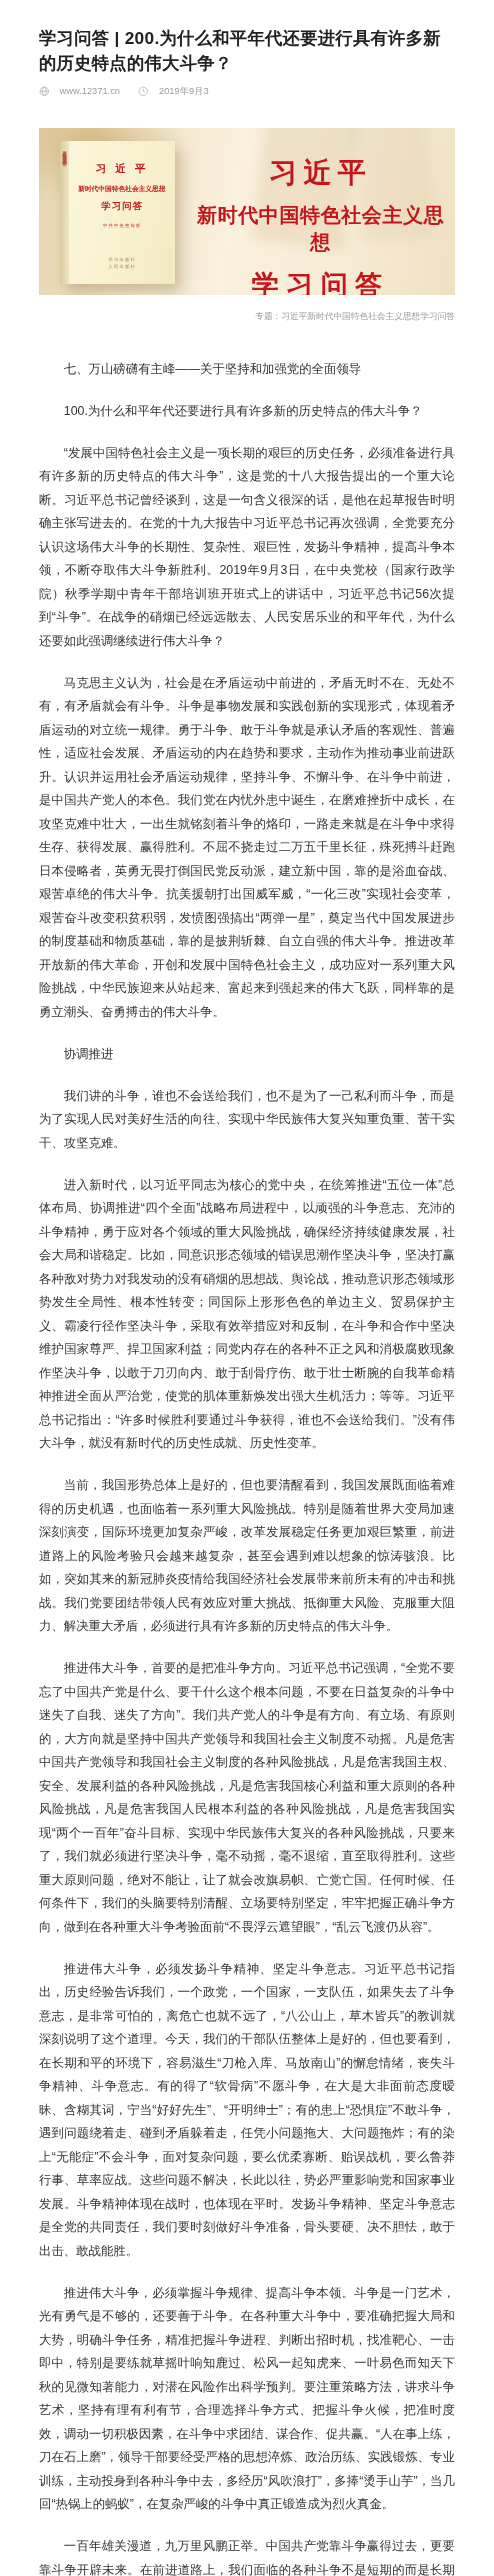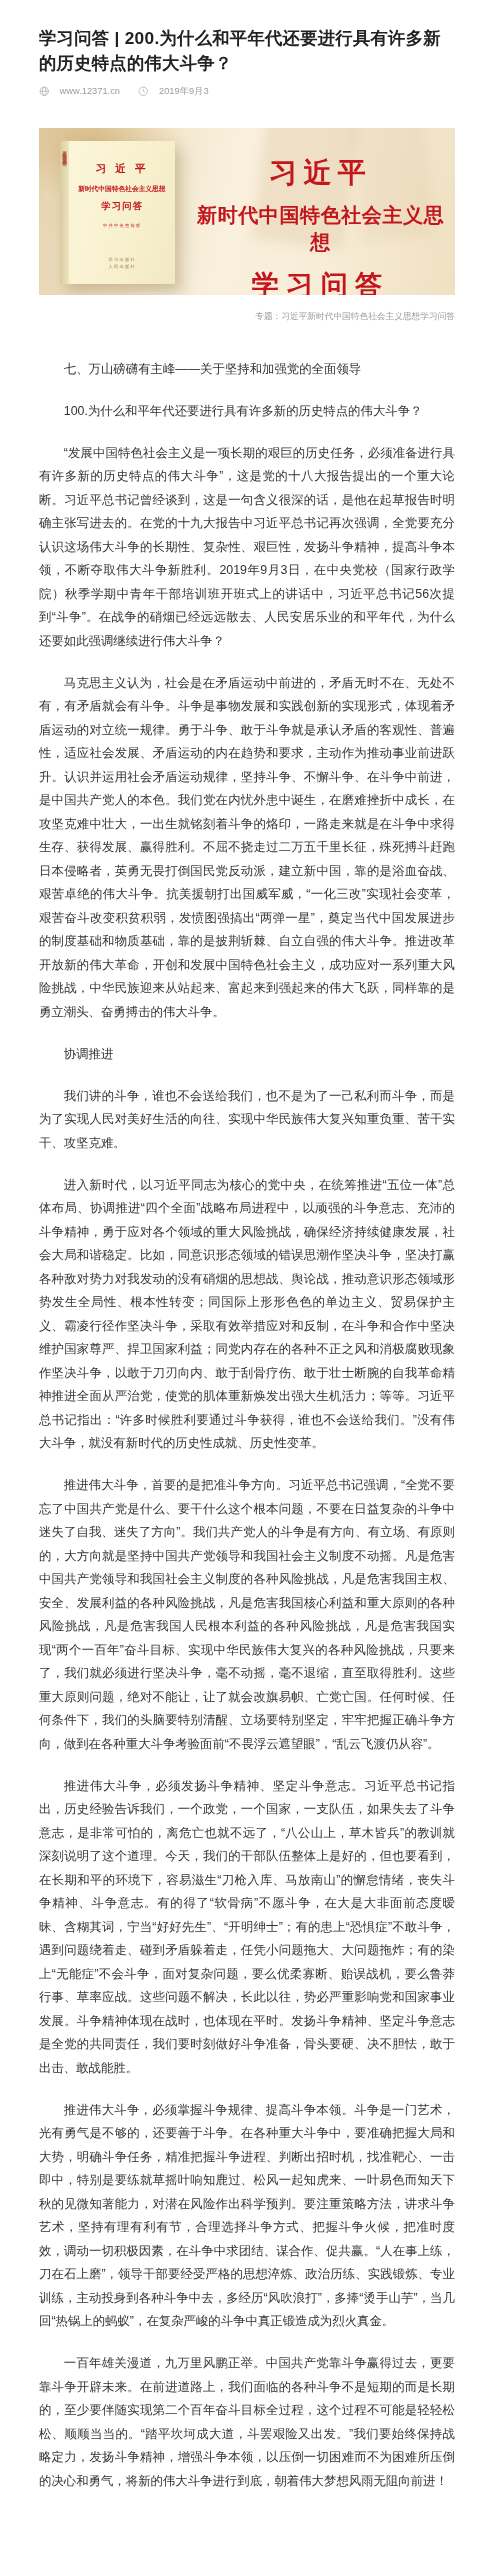--- a/index.html
+++ b/index.html
@@ -164,19 +164,20 @@
   <div class="caption">专题：习近平新时代中国特色社会主义思想学习问答</div>
 
   <p class="para first">七、万山磅礴有主峰——关于坚持和加强党的全面领导</p>
   <p class="para">100.为什么和平年代还要进行具有许多新的历史特点的伟大斗争？</p>
 
   <p class="para">“发展中国特色社会主义是一项长期的艰巨的历史任务，必须准备进行具有许多新的历史特点的伟大斗争”，这是党的十八大报告提出的一个重大论断。习近平总书记曾经谈到，这是一句含义很深的话，是他在起草报告时明确主张写进去的。在党的十九大报告中习近平总书记再次强调，全党要充分认识这场伟大斗争的长期性、复杂性、艰巨性，发扬斗争精神，提高斗争本领，不断夺取伟大斗争新胜利。2019年9月3日，在中央党校（国家行政学院）秋季学期中青年干部培训班开班式上的讲话中，习近平总书记56次提到“斗争”。在战争的硝烟已经远远散去、人民安居乐业的和平年代，为什么还要如此强调继续进行伟大斗争？</p>
   <p class="para">马克思主义认为，社会是在矛盾运动中前进的，矛盾无时不在、无处不有，有矛盾就会有斗争。斗争是事物发展和实践创新的实现形式，体现着矛盾运动的对立统一规律。勇于斗争、敢于斗争就是承认矛盾的客观性、普遍性，适应社会发展、矛盾运动的内在趋势和要求，主动作为推动事业前进跃升。认识并运用社会矛盾运动规律，坚持斗争、不懈斗争、在斗争中前进，是中国共产党人的本色。我们党在内忧外患中诞生，在磨难挫折中成长，在攻坚克难中壮大，一出生就铭刻着斗争的烙印，一路走来就是在斗争中求得生存、获得发展、赢得胜利。不屈不挠走过二万五千里长征，殊死搏斗赶跑日本侵略者，英勇无畏打倒国民党反动派，建立新中国，靠的是浴血奋战、艰苦卓绝的伟大斗争。抗美援朝打出国威军威，“一化三改”实现社会变革，艰苦奋斗改变积贫积弱，发愤图强搞出“两弹一星”，奠定当代中国发展进步的制度基础和物质基础，靠的是披荆斩棘、自立自强的伟大斗争。推进改革开放新的伟大革命，开创和发展中国特色社会主义，成功应对一系列重大风险挑战，中华民族迎来从站起来、富起来到强起来的伟大飞跃，同样靠的是勇立潮头、奋勇搏击的伟大斗争。</p>
   <p class="para">协调推进</p>
   <p class="para">我们讲的斗争，谁也不会送给我们，也不是为了一己私利而斗争，而是为了实现人民对美好生活的向往、实现中华民族伟大复兴知重负重、苦干实干、攻坚克难。</p>
   <p class="para">进入新时代，以习近平同志为核心的党中央，在统筹推进“五位一体”总体布局、协调推进“四个全面”战略布局进程中，以顽强的斗争意志、充沛的斗争精神，勇于应对各个领域的重大风险挑战，确保经济持续健康发展，社会大局和谐稳定。比如，同意识形态领域的错误思潮作坚决斗争，坚决打赢各种敌对势力对我发动的没有硝烟的思想战、舆论战，推动意识形态领域形势发生全局性、根本性转变；同国际上形形色色的单边主义、贸易保护主义、霸凌行径作坚决斗争，采取有效举措应对和反制，在斗争和合作中坚决维护国家尊严、捍卫国家利益；同党内存在的各种不正之风和消极腐败现象作坚决斗争，以敢于刀刃向内、敢于刮骨疗伤、敢于壮士断腕的自我革命精神推进全面从严治党，使党的肌体重新焕发出强大生机活力；等等。习近平总书记指出：“许多时候胜利要通过斗争获得，谁也不会送给我们。”没有伟大斗争，就没有新时代的历史性成就、历史性变革。</p>
+  <p class="para">当前，我国形势总体上是好的，但也要清醒看到，我国发展既面临着难得的历史机遇，也面临着一系列重大风险挑战。特别是随着世界大变局加速深刻演变，国际环境更加复杂严峻，改革发展稳定任务更加艰巨繁重，前进道路上的风险考验只会越来越复杂，甚至会遇到难以想象的惊涛骇浪。比如，突如其来的新冠肺炎疫情给我国经济社会发展带来前所未有的冲击和挑战。我们党要团结带领人民有效应对重大挑战、抵御重大风险、克服重大阻力、解决重大矛盾，必须进行具有许多新的历史特点的伟大斗争。</p>
   <p class="para">推进伟大斗争，首要的是把准斗争方向。习近平总书记强调，“全党不要忘了中国共产党是什么、要干什么这个根本问题，不要在日益复杂的斗争中迷失了自我、迷失了方向”。我们共产党人的斗争是有方向、有立场、有原则的，大方向就是坚持中国共产党领导和我国社会主义制度不动摇。凡是危害中国共产党领导和我国社会主义制度的各种风险挑战，凡是危害我国主权、安全、发展利益的各种风险挑战，凡是危害我国核心利益和重大原则的各种风险挑战，凡是危害我国人民根本利益的各种风险挑战，凡是危害我国实现“两个一百年”奋斗目标、实现中华民族伟大复兴的各种风险挑战，只要来了，我们就必须进行坚决斗争，毫不动摇，毫不退缩，直至取得胜利。这些重大原则问题，绝对不能让，让了就会改旗易帜、亡党亡国。任何时候、任何条件下，我们的头脑要特别清醒、立场要特别坚定，牢牢把握正确斗争方向，做到在各种重大斗争考验面前“不畏浮云遮望眼”，“乱云飞渡仍从容”。</p>
   <p class="para">推进伟大斗争，必须发扬斗争精神、坚定斗争意志。习近平总书记指出，历史经验告诉我们，一个政党，一个国家，一支队伍，如果失去了斗争意志，是非常可怕的，离危亡也就不远了，“八公山上，草木皆兵”的教训就深刻说明了这个道理。今天，我们的干部队伍整体上是好的，但也要看到，在长期和平的环境下，容易滋生“刀枪入库、马放南山”的懈怠情绪，丧失斗争精神、斗争意志。有的得了“软骨病”不愿斗争，在大是大非面前态度暧昧、含糊其词，宁当“好好先生”、“开明绅士”；有的患上“恐惧症”不敢斗争，遇到问题绕着走、碰到矛盾躲着走，任凭小问题拖大、大问题拖炸；有的染上“无能症”不会斗争，面对复杂问题，要么优柔寡断、贻误战机，要么鲁莽行事、草率应战。这些问题不解决，长此以往，势必严重影响党和国家事业发展。斗争精神体现在战时，也体现在平时。发扬斗争精神、坚定斗争意志是全党的共同责任，我们要时刻做好斗争准备，骨头要硬、决不胆怯，敢于出击、敢战能胜。</p>
   <p class="para">推进伟大斗争，必须掌握斗争规律、提高斗争本领。斗争是一门艺术，光有勇气是不够的，还要善于斗争。在各种重大斗争中，要准确把握大局和大势，明确斗争任务，精准把握斗争进程、判断出招时机，找准靶心、一击即中，特别是要练就草摇叶响知鹿过、松风一起知虎来、一叶易色而知天下秋的见微知著能力，对潜在风险作出科学预判。要注重策略方法，讲求斗争艺术，坚持有理有利有节，合理选择斗争方式、把握斗争火候，把准时度效，调动一切积极因素，在斗争中求团结、谋合作、促共赢。“人在事上练，刀在石上磨”，领导干部要经受严格的思想淬炼、政治历练、实践锻炼、专业训练，主动投身到各种斗争中去，多经历“风吹浪打”，多捧“烫手山芋”，当几回“热锅上的蚂蚁”，在复杂严峻的斗争中真正锻造成为烈火真金。</p>
   <p class="para">一百年雄关漫道，九万里风鹏正举。中国共产党靠斗争赢得过去，更要靠斗争开辟未来。在前进道路上，我们面临的各种斗争不是短期的而是长期的，至少要伴随实现第二个百年奋斗目标全过程，这个过程不可能是轻轻松松、顺顺当当的。“踏平坎坷成大道，斗罢艰险又出发。”我们要始终保持战略定力，发扬斗争精神，增强斗争本领，以压倒一切困难而不为困难所压倒的决心和勇气，将新的伟大斗争进行到底，朝着伟大梦想风雨无阻向前进！</p>
 
 </div>
 
 
 </body></html>

